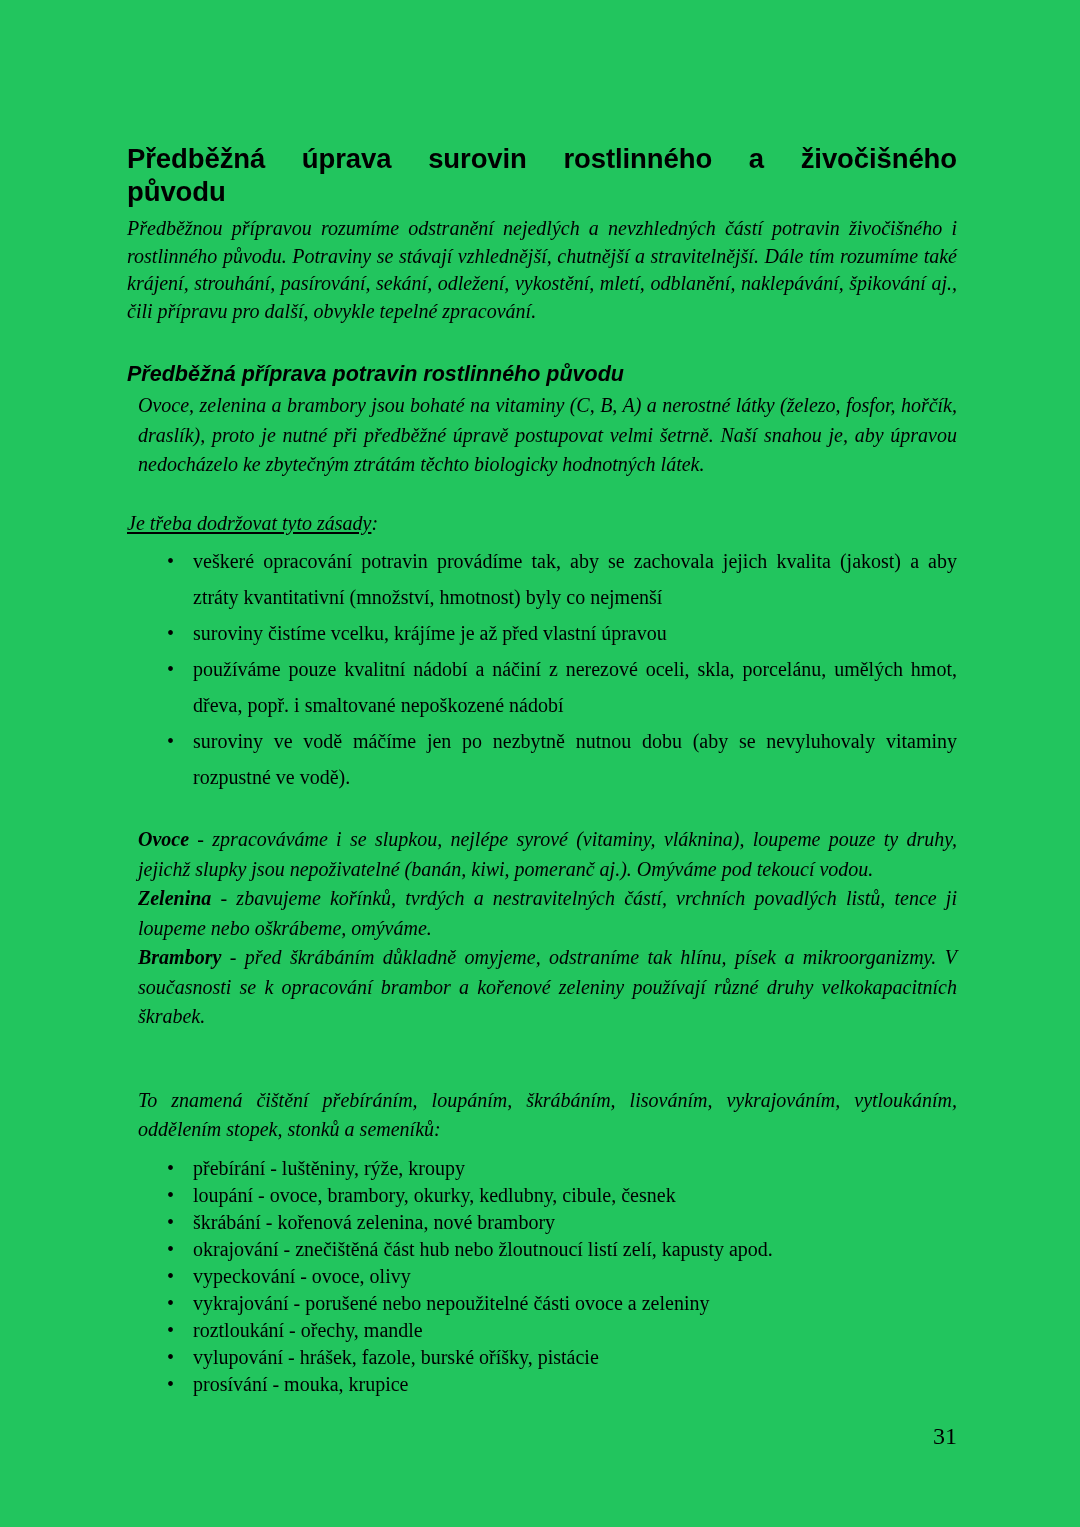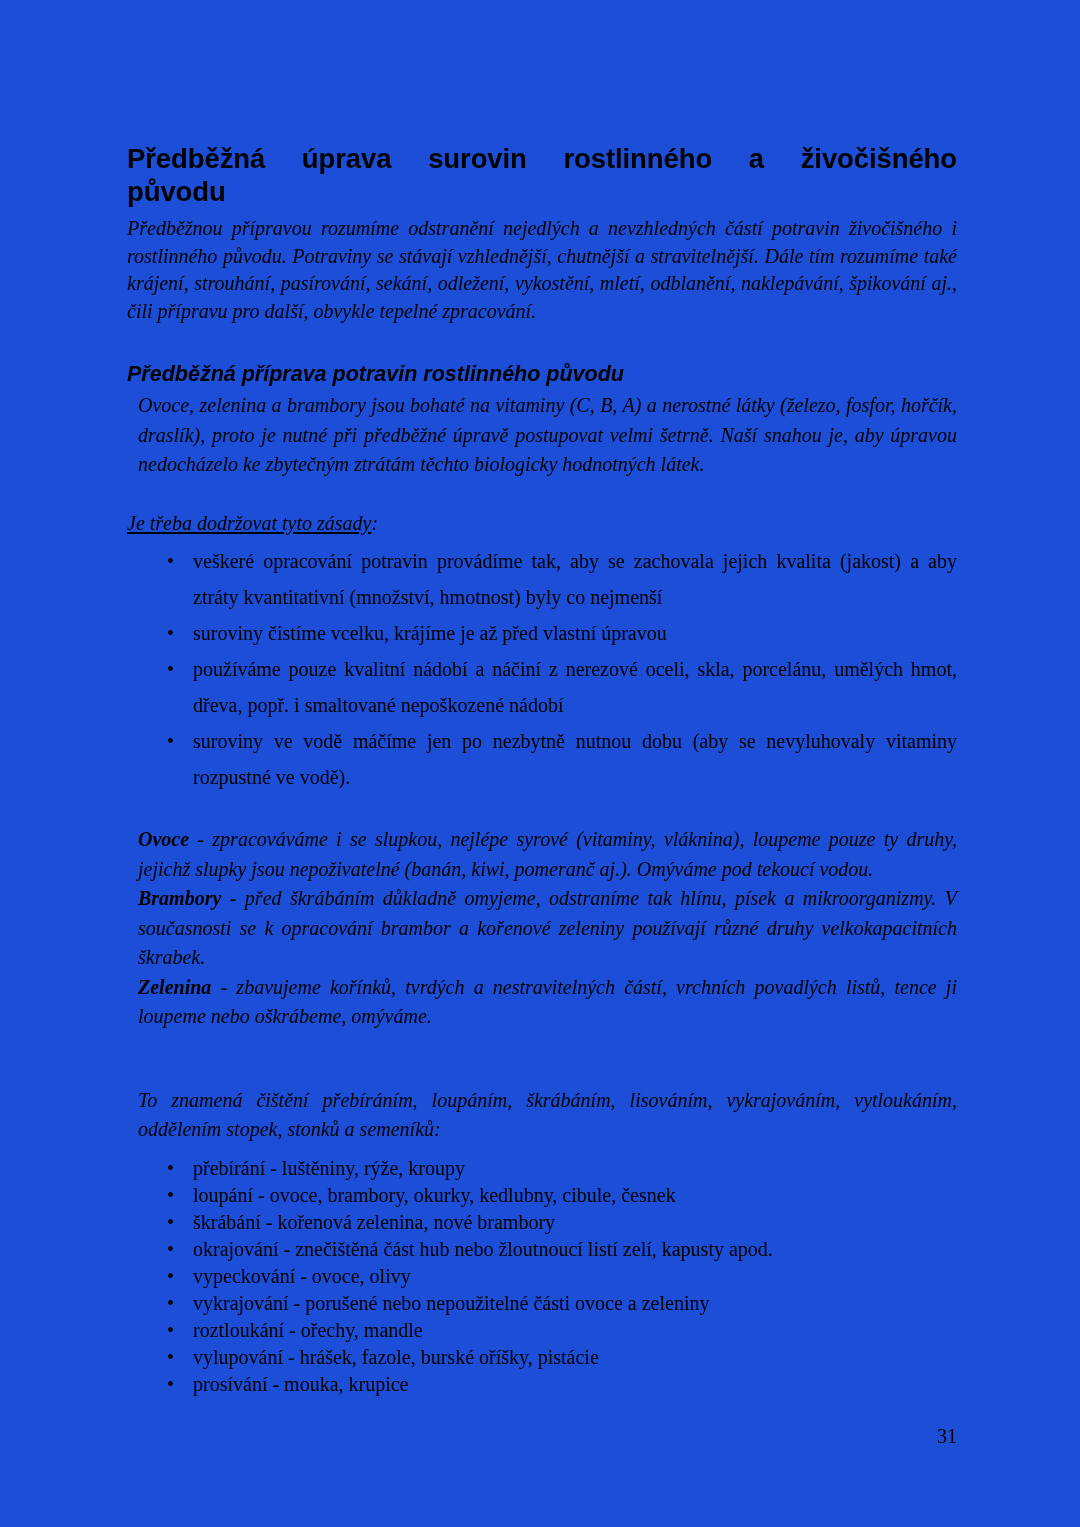--- a/index.html
+++ b/index.html
@@ -16,21 +16,21 @@
     color: #000000;
     -webkit-font-smoothing: antialiased;
   }
 
   .page {
     position: absolute;
     left: 0;
     top: 0;
     width: 1080px;
     height: 1527px;
-    background: #1d4ed8;
+    background: #22c55e;
   }
 
   .content {
     position: absolute;
     left: 127px;
     top: 142px;
     width: 830px;
   }
 
   
@@ -126,21 +126,21 @@
   .sp-30 { height: 30px; }
   .sp-44 { height: 44px; }
 
   
   .page-number {
     position: absolute;
     left: 0;
     top: 1424px;
     width: 957px;
     text-align: right;
-    font-size: 20px;
+    font-size: 24px;
     line-height: 24px;
   }
 </style>
 </head>
 <body>
 
 <div class="page">
   <div class="content">
 
     <h1 class="h-main">
@@ -180,23 +180,23 @@
       <li>
         <span class="dot">•</span>
         <span>suroviny ve vodě máčíme jen po nezbytně nutnou dobu (aby se nevyluhovaly vitaminy rozpustné ve vodě).</span>
       </li>
     </ul>
 
     <div class="sp-30"></div>
 
     <p class="loose"><span class="lead">Ovoce</span><span> - zpracováváme i se slupkou, nejlépe syrové (vitaminy, vláknina), loupeme pouze ty druhy, jejichž slupky jsou nepoživatelné (banán, kiwi, pomeranč aj.). Omýváme pod tekoucí vodou.</span></p>
 
+    <p class="loose"><span class="lead">Zelenina</span><span> - zbavujeme kořínků, tvrdých a nestravitelných částí, vrchních povadlých listů, tence ji loupeme nebo oškrábeme, omýváme.</span></p>
+
     <p class="loose"><span class="lead">Brambory</span><span> - před škrábáním důkladně omyjeme, odstraníme tak hlínu, písek a mikroorganizmy. V současnosti se k opracování brambor a kořenové zeleniny používají různé druhy velkokapacitních škrabek.</span></p>
-
-    <p class="loose"><span class="lead">Zelenina</span><span> - zbavujeme kořínků, tvrdých a nestravitelných částí, vrchních povadlých listů, tence ji loupeme nebo oškrábeme, omýváme.</span></p>
 
     <div class="sp-44"></div>
 
 
     <div class="sp-10"></div>
 
     <p class="loose">To znamená čištění přebíráním, loupáním, škrábáním, lisováním, vykrajováním, vytloukáním, oddělením stopek, stonků a semeníků:</p>
 
     <div class="sp-10"></div>
 

